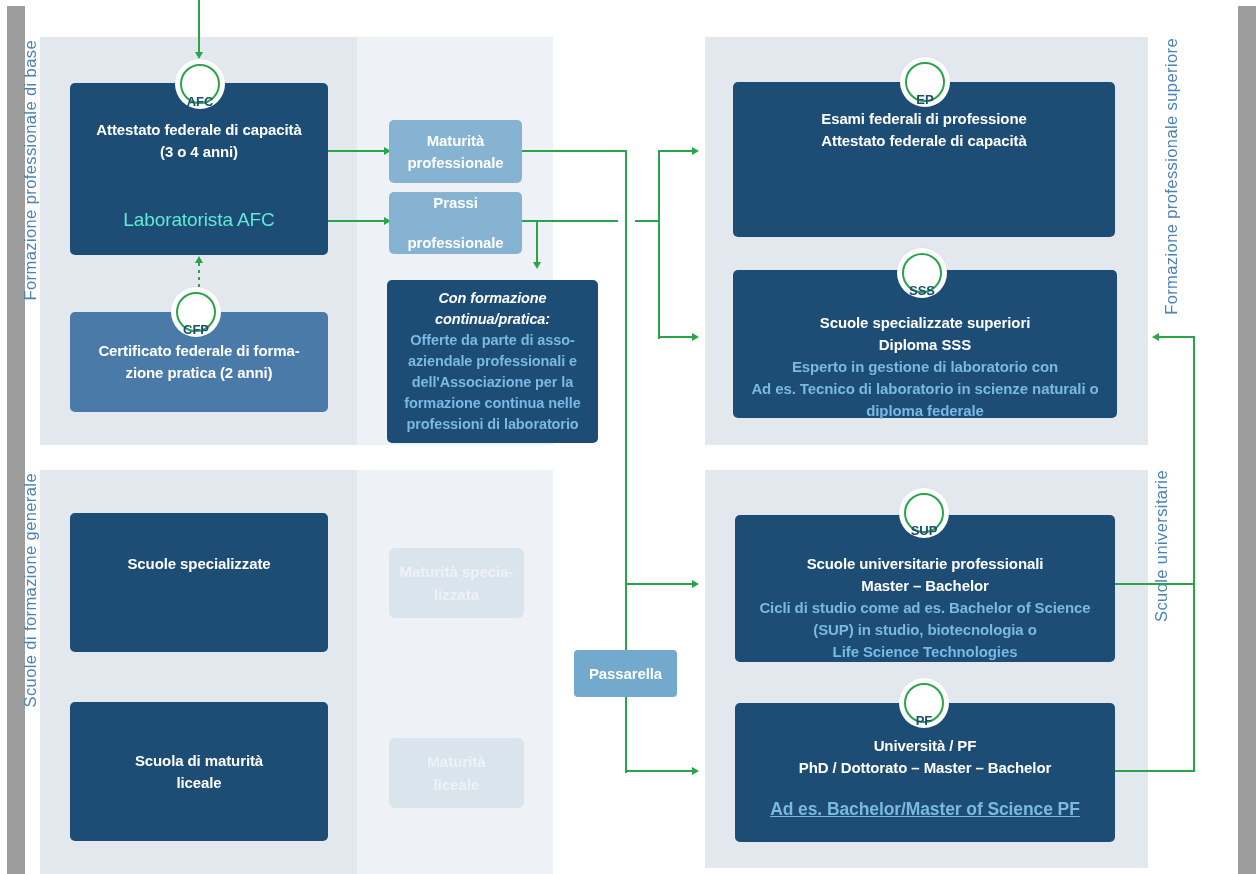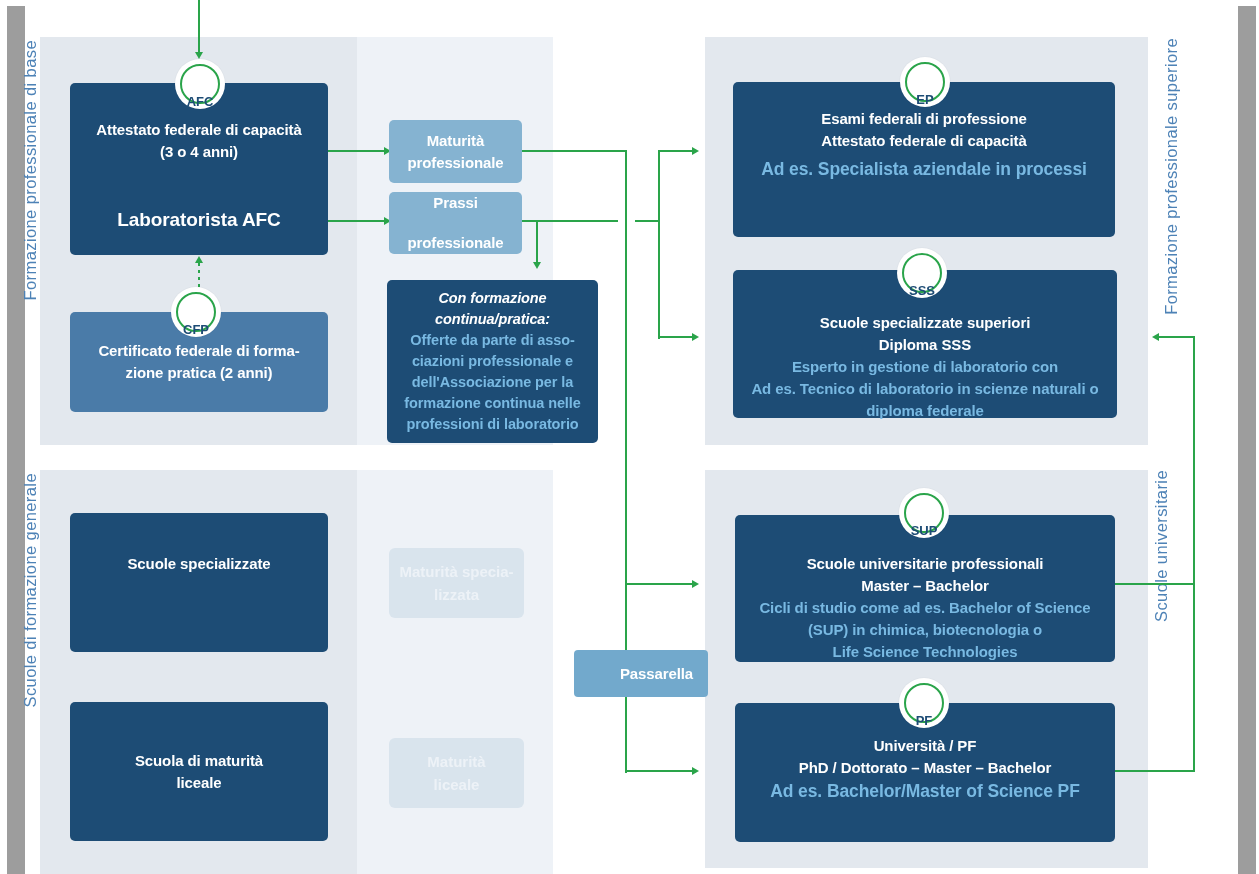--- a/index.html
+++ b/index.html
@@ -16,27 +16,27 @@
     position:absolute; writing-mode:vertical-rl; transform:rotate(180deg);
     color:#4d82b6; font-size:16.5px; letter-spacing:.4px; white-space:nowrap;
     font-weight:400;
   }
 
   .box { position:absolute; border-radius:5px; text-align:center; z-index:2;
          display:flex; flex-direction:column; align-items:center; }
   .navy  { background:#1d4c75; }
   .steel { background:#4a7ba8; }
   .light { background:#85b3d1; }
-  .pass  { background:#72a9cc;padding-left:31px; }
+  .pass  { background:#72a9cc; }
   .faded { background:#d9e4ed; }
 
   .tw  { color:#ffffff; font-weight:bold; font-size:15px; line-height:22px; letter-spacing:-0.1px; }
   .tb  { color:#79b9e2; font-weight:bold; font-size:15px; line-height:22px; letter-spacing:-0.1px; }
   .tbl { color:#79b9e2; font-weight:bold; font-size:17.5px; line-height:24px; letter-spacing:-0.1px; }
-  .torange { color:#ffffff; font-weight:bold; font-size:19px; letter-spacing:-0.1px; }
+  .torange { color:#5eead4; font-weight:normal; font-size:19px; letter-spacing:-0.1px; }
   .titalic { font-style:italic; }
   .tfade { color:#edf2f7; font-weight:bold; font-size:15px; line-height:23px; }
 
   .badge {
     position:absolute; width:50px; height:50px; border-radius:50%;
     background:#ffffff; z-index:3; display:flex; align-items:flex-end; justify-content:center;
     box-shadow:0 0 0 1px rgba(0,0,0,0.02);
   }
   .badge::before {
     content:""; position:absolute; inset:5px; border:2px solid #2aa44a; border-radius:50%;
@@ -136,21 +136,21 @@
 
   <div class="box light" style="left:389px;top:192px;width:133px;height:62px;justify-content:space-between;">
     <div class="tw">Prassi</div>
     <div class="tw">professionale</div>
   </div>
 
   <div class="box navy" style="left:387px;top:280px;width:211px;height:163px;justify-content:center;padding:6px 4px;box-sizing:border-box;">
     <div class="tw titalic" style="font-size:14.5px;line-height:21px;">Con formazione</div>
     <div class="tw titalic" style="font-size:14.5px;line-height:21px;">continua/pratica:</div>
     <div class="tb" style="font-size:14.5px;line-height:21px;">Offerte da parte di asso-</div>
-    <div class="tb" style="font-size:14.5px;line-height:21px;">ciazioni professionale e</div>
+    <div class="tb" style="font-size:14.5px;line-height:21px;">aziendale professionali e</div>
     <div class="tb" style="font-size:14.5px;line-height:21px;">dell'Associazione per la</div>
     <div class="tb" style="font-size:14.5px;line-height:21px;">formazione continua nelle</div>
     <div class="tb" style="font-size:14.5px;line-height:21px;">professioni di laboratorio</div>
   </div>
 
   <div class="box navy" style="left:70px;top:513px;width:258px;height:139px;justify-content:flex-start;padding-top:40px;box-sizing:border-box;">
     <div class="tw">Scuole specializzate</div>
   </div>
 
   <div class="box navy" style="left:70px;top:702px;width:258px;height:139px;justify-content:center;text-align:center;">
@@ -168,43 +168,42 @@
     <div class="tfade">liceale</div>
   </div>
 
   <div class="box pass" style="left:574px;top:650px;width:103px;height:47px;justify-content:center;border-radius:4px;">
     <div class="tw">Passarella</div>
   </div>
 
   <div class="box navy" style="left:733px;top:82px;width:382px;height:155px;justify-content:flex-start;padding-top:26px;box-sizing:border-box;">
     <div class="tw">Esami federali di professione</div>
     <div class="tw">Attestato federale di capacità</div>
-    <div class="tbl" style="margin-top:5px;">Ad es. Specialista aziendale in processi</div>
   </div>
 
   <div class="box navy" style="left:733px;top:270px;width:384px;height:148px;justify-content:flex-start;padding-top:42px;box-sizing:border-box;">
     <div class="tw">Scuole specializzate superiori</div>
     <div class="tw">Diploma SSS</div>
     <div class="tb">Esperto in gestione di laboratorio con</div>
     <div class="tb">Ad es. Tecnico di laboratorio in scienze naturali o</div>
     <div class="tb">diploma federale</div>
   </div>
 
   <div class="box navy" style="left:735px;top:515px;width:380px;height:147px;justify-content:flex-start;padding-top:38px;box-sizing:border-box;">
     <div class="tw">Scuole universitarie professionali</div>
     <div class="tw">Master – Bachelor</div>
     <div class="tb">Cicli di studio come ad es. Bachelor of Science</div>
-    <div class="tb">(SUP) in chimica, biotecnologia o</div>
+    <div class="tb">(SUP) in studio, biotecnologia o</div>
     <div class="tb">Life Science Technologies</div>
   </div>
 
   <div class="box navy" style="left:735px;top:703px;width:380px;height:139px;justify-content:flex-start;padding-top:32px;box-sizing:border-box;">
     <div class="tw">Università / PF</div>
     <div class="tw">PhD / Dottorato – Master – Bachelor</div>
-    <div class="tbl" style="">Ad es. Bachelor/Master of Science PF</div>
+    <div class="tbl" style="margin-top:18px;text-decoration:underline;">Ad es. Bachelor/Master of Science PF</div>
   </div>
 
   <div class="badge" style="left:175px;top:59px;">
       <span>AFC</span>
     </div>
   <div class="badge" style="left:171px;top:287px;">
       <span>CFP</span>
     </div>
   <div class="badge" style="left:900px;top:57px;">
       <span>EP</span>

